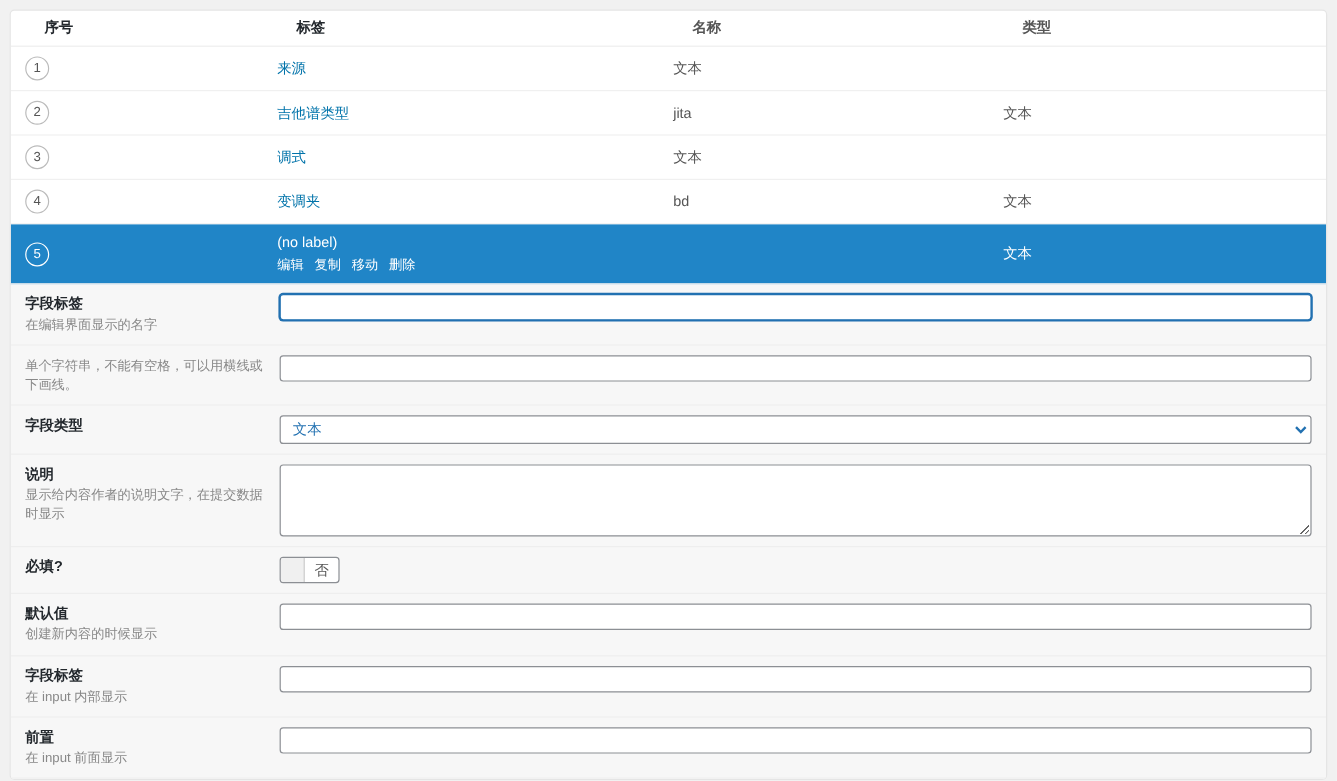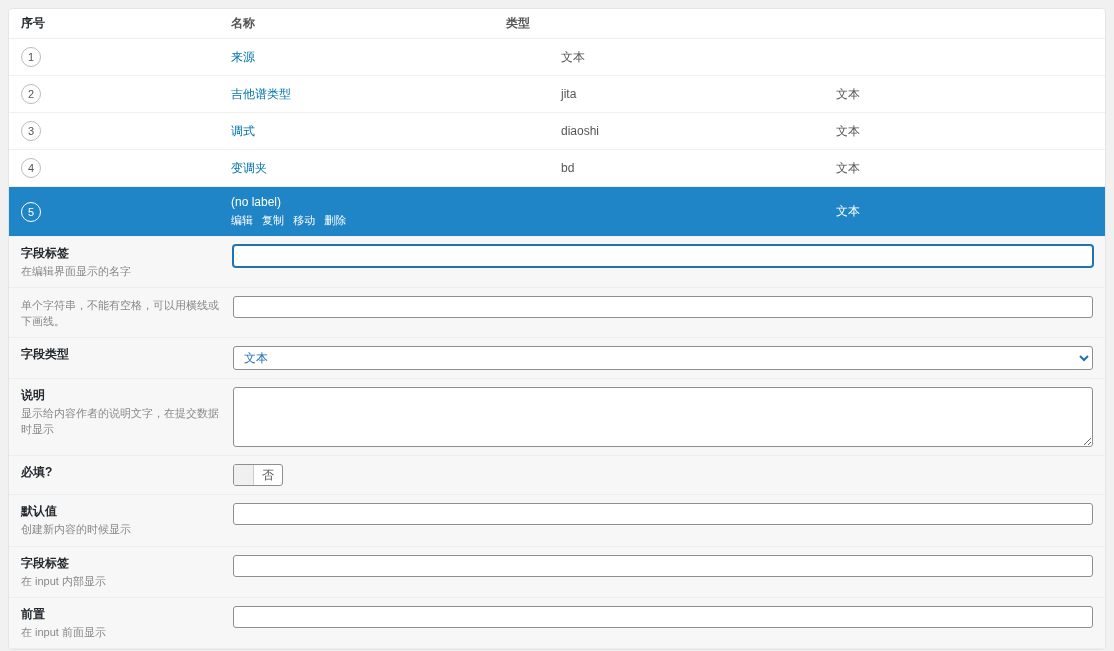--- a/index.html
+++ b/index.html
@@ -11,21 +11,21 @@
   padding: 8px;
 }
 .panel {
   background: #fff;
   border: 1px solid #e5e5e5;
   border-radius: 4px;
   overflow: hidden;
 }
 .table-header {
   display: flex;
-  padding: 6px 12px;
+  padding: 6px 28px;
   font-weight: 600;
   color: #23282d;
   border-bottom: 1px solid #eee;
   font-size: 12px;
 }
 .row {
   display: flex;
   align-items: center;
   padding: 8px 12px;
   border-bottom: 1px solid #f0f0f0;
@@ -116,20 +116,21 @@
   color: #555;
 }
 </style>
 </head>
 <body>
 
 <div class="panel">
 
   <div class="table-header">
     <div class="col-order">序号</div>
+    <div class="col-label">标签</div>
     <div class="col-name">名称</div>
     <div class="col-type">类型</div>
   </div>
 
   <div class="row">
     <div class="col-order">
         <span class="circle">1</span>
       </div>
     <div class="col-label"><span class="link">来源</span></div>
     <div class="col-type">文本</div>
@@ -142,21 +143,20 @@
     <div class="col-label"><span class="link">吉他谱类型</span></div>
     <div class="col-name">jita</div>
     <div class="col-type">文本</div>
   </div>
 
   <div class="row">
     <div class="col-order">
         <span class="circle">3</span>
       </div>
     <div class="col-label"><span class="link">调式</span></div>
-    <div class="col-name">diaoshi</div>
     <div class="col-type">文本</div>
   </div>
 
   <div class="row">
     <div class="col-order">
         <span class="circle">4</span>
       </div>
     <div class="col-label"><span class="link">变调夹</span></div>
     <div class="col-name">bd</div>
     <div class="col-type">文本</div>

